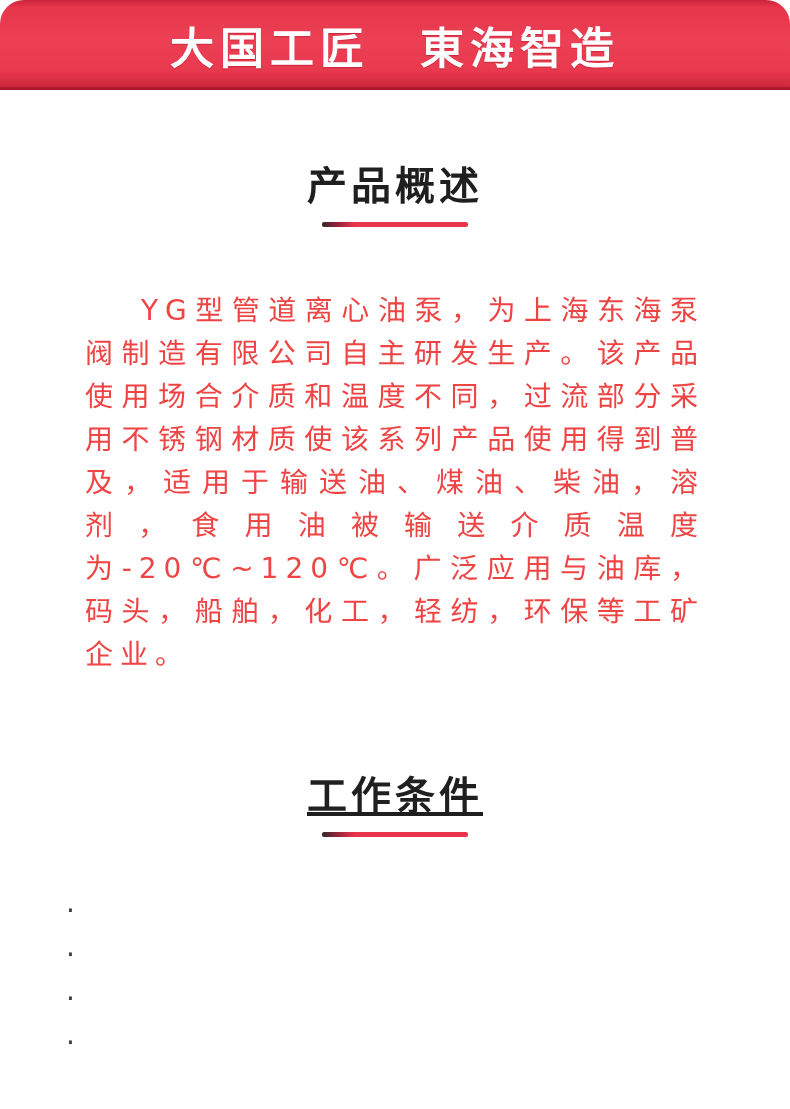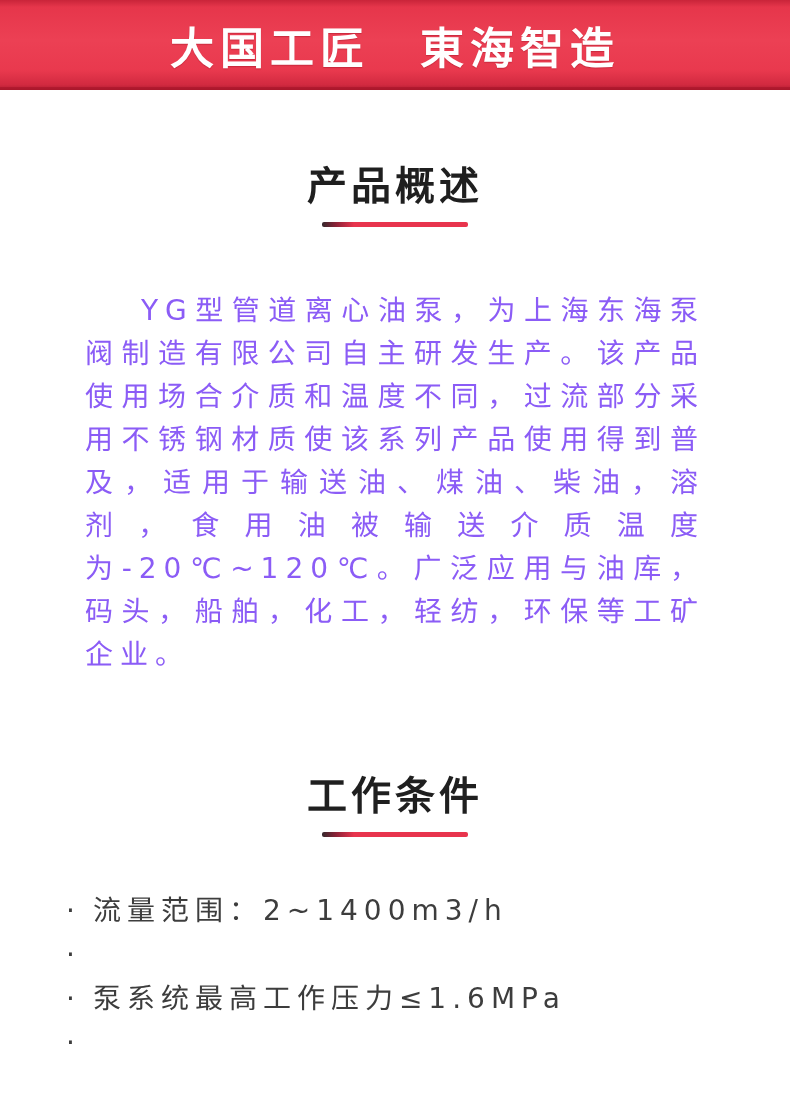--- a/index.html
+++ b/index.html
@@ -4,20 +4,21 @@
 <style>
   html, body { margin: 0; padding: 0; background: #ffffff; }
   .page {
     position: relative;
     width: 790px;
     height: 1109px;
     margin: 0 auto;
     background: #ffffff;
     overflow: hidden;
     font-family: "DejaVu Sans", "Liberation Sans", sans-serif;
+    border-radius: 24px;
   }
 
   
   .banner {
     height: 90px;
     background: linear-gradient(180deg,
       #c92439 0%, #e6364b 8%,
       #ec4054 45%, #e9394e 78%,
       #d22a40 94%, #b21e32 100%);
     box-shadow: inset 0 -3px 0 rgba(150,10,30,0.35);
@@ -38,38 +39,38 @@
   .section-title {
     margin: 0;
     text-align: center;
     font-size: 40px;
     font-weight: 700;
     color: #1f1f1f;
     letter-spacing: 4px;
     line-height: 1;
   }
   .section-overview .section-title { margin-top: 76px; }
-  .section-conditions .section-title { margin-top: 100px; }
+  .section-conditions .section-title { margin-top: 100px; text-decoration: underline; }
   .title-underline {
     width: 146px;
     height: 5px;
     margin: 16px auto 0;
     border-radius: 2px;
     background: linear-gradient(90deg,
       #35282c 0%, #8f2338 10%,
       #e8344d 22%, #e8344d 100%);
   }
 
   
   .overview-paragraph {
     margin: 62px 85px 0 85px;
     font-size: 28px;
     line-height: 43px;
     letter-spacing: 7px;
-    color: #8b5cf6;
+    color: #ef4444;
     text-align: justify;
     text-indent: 56px;
   }
 
   
   .conditions-list {
     list-style: none;
     margin: 52px 0 0 0;
     padding: 0 60px 0 66px;
   }
@@ -104,28 +105,26 @@
     <p class="overview-paragraph">YG型管道离心油泵，为上海东海泵阀制造有限公司自主研发生产。该产品使用场合介质和温度不同，过流部分采用不锈钢材质使该系列产品使用得到普及，适用于输送油、煤油、柴油，溶剂，食用油被输送介质温度为-20℃~120℃。广泛应用与油库，码头，船舶，化工，轻纺，环保等工矿企业。</p>
   </section>
 
   <section class="section-conditions">
     <h2 class="section-title">工作条件</h2>
     <div class="title-underline"></div>
 
     <ul class="conditions-list">
       <li class="condition-item">
         <span class="bullet-dot">·</span>
-        <span>流量范围：2~1400m3/h</span>
       </li>
       <li class="condition-item">
         <span class="bullet-dot">·</span>
       </li>
       <li class="condition-item">
         <span class="bullet-dot">·</span>
-        <span>泵系统最高工作压力≤1.6MPa</span>
       </li>
       <li class="condition-item">
         <span class="bullet-dot">·</span>
       </li>
     </ul>
   </section>
 
 </div>
 
 </body></html>

